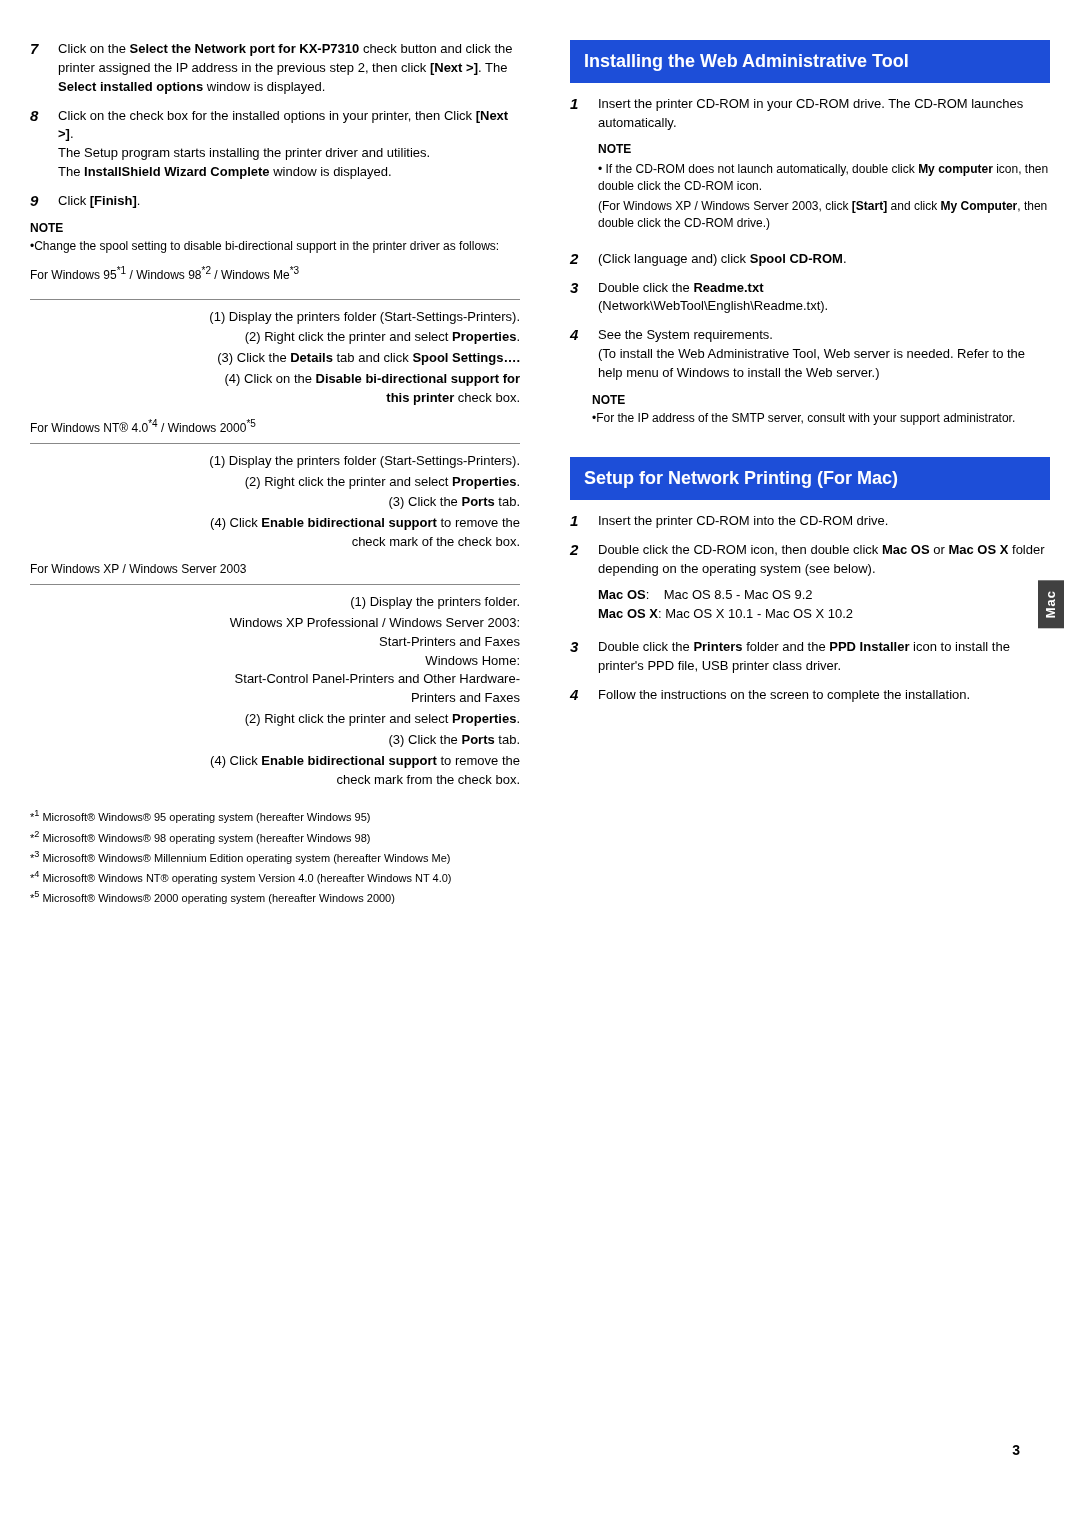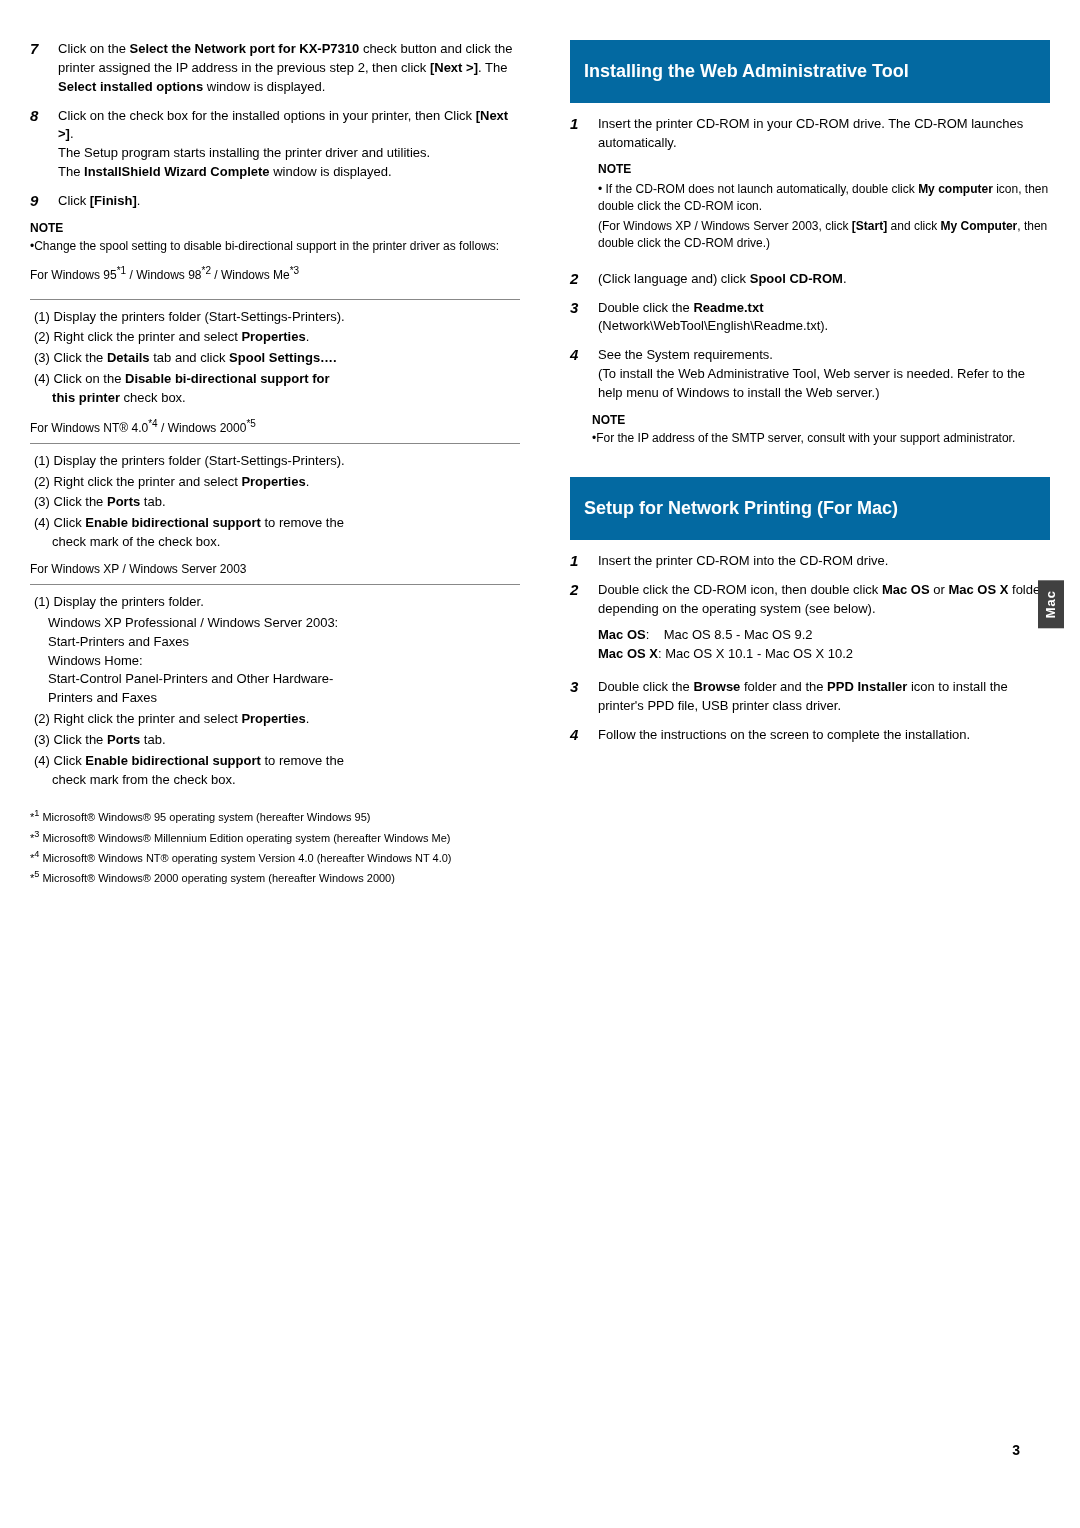--- a/index.html
+++ b/index.html
@@ -24,25 +24,25 @@
       width: 520px;
       padding-right: 30px;
       flex-shrink: 0;
     }
     .right-col {
       flex: 1;
       padding-left: 20px;
       position: relative;
     }
     .section-header {
-      background: #0369a1;
+      background: #1d4ed8;
       color: #fff;
       font-size: 18px;
       font-weight: bold;
-      padding: 20px 14px;
+      padding: 10px 14px;
       margin-bottom: 12px;
       line-height: 1.3;
     }
     .step-block {
       display: flex;
       margin-bottom: 10px;
       align-items: flex-start;
     }
     .step-number {
       font-size: 15px;
@@ -73,20 +73,21 @@
     .note-content p { margin-bottom: 3px; }
     .sublist {
       list-style: none;
       padding-left: 0;
       margin: 4px 0;
     }
     .sublist li {
       line-height: 1.45;
       margin-bottom: 2px;
       padding-left: 4px;
+      text-align: right;
     }
     .section-rule {
       border: none;
       border-top: 1px solid #888;
       margin: 8px 0;
     }
     .footnotes {
       margin-top: 18px;
       font-size: 11px;
       line-height: 1.5;
@@ -197,20 +198,21 @@
         <li>(1) Display the printers folder.</li>
         <li style="padding-left:18px;">Windows XP Professional / Windows Server 2003:<br>Start-Printers and Faxes<br>Windows Home:<br>Start-Control Panel-Printers and Other Hardware-<br>Printers and Faxes</li>
         <li>(2) Right click the printer and select <b>Properties</b>.</li>
         <li>(3) Click the <b>Ports</b> tab.</li>
         <li>(4) Click <b>Enable bidirectional support</b> to remove the<br>&nbsp;&nbsp;&nbsp;&nbsp;&nbsp;check mark from the check box.</li>
       </ul>
     </div>
 
     <div class="footnotes">
       <p>*<sup>1</sup> Microsoft® Windows® 95 operating system (hereafter Windows 95)</p>
+      <p>*<sup>2</sup> Microsoft® Windows® 98 operating system (hereafter Windows 98)</p>
       <p>*<sup>3</sup> Microsoft® Windows® Millennium Edition operating system (hereafter Windows Me)</p>
       <p>*<sup>4</sup> Microsoft® Windows NT® operating system Version 4.0 (hereafter Windows NT 4.0)</p>
       <p>*<sup>5</sup> Microsoft® Windows® 2000 operating system (hereafter Windows 2000)</p>
     </div>
 
   </div>
 
   <div class="right-col">
 
     <div>
@@ -277,21 +279,21 @@
         <div class="step-number"><i>2</i></div>
         <div class="step-content">
           <p>Double click the CD-ROM icon, then double click <b>Mac OS</b> or <b>Mac OS X</b> folder depending on the operating system (see below).</p>
           <p style="margin-top: 8px;"><b>Mac OS</b>:&nbsp;&nbsp;&nbsp;&nbsp;Mac OS 8.5 - Mac OS 9.2<br><b>Mac OS X</b>: Mac OS X 10.1 - Mac OS X 10.2</p>
         </div>
       </div>
 
       <div class="step-block">
         <div class="step-number"><i>3</i></div>
         <div class="step-content">
-          Double click the <b>Browse</b> folder and the <b>PPD Installer</b> icon to install the printer's PPD file, USB printer class driver.
+          Double click the <b>Printers</b> folder and the <b>PPD Installer</b> icon to install the printer's PPD file, USB printer class driver.
         </div>
       </div>
 
       <div class="step-block">
         <div class="step-number"><i>4</i></div>
         <div class="step-content">
           Follow the instructions on the screen to complete the installation.
         </div>
       </div>
 

